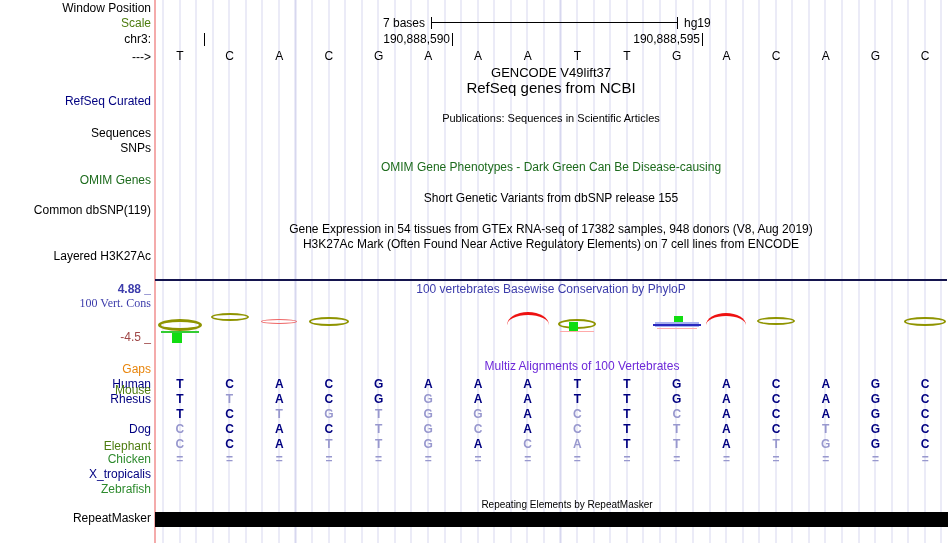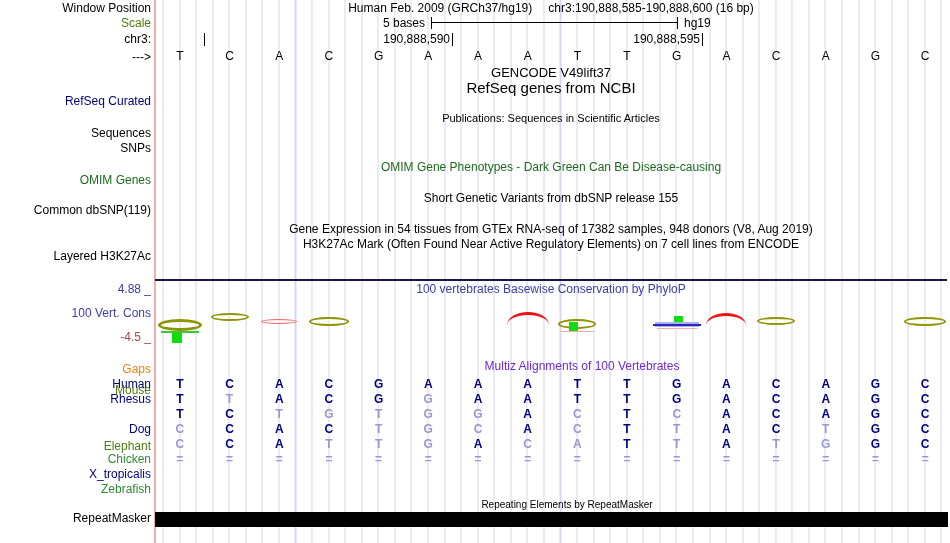--- a/index.html
+++ b/index.html
@@ -29,25 +29,22 @@
   #repeat-bar{position:absolute;left:155px;top:512px;width:793px;height:15px;background:#000;}
 </style>
 </head>
 <body>
 
 <div id="screen">
 
   <div id="grid-bg"></div>
   <div id="edge-line"></div>
 
-  <div class="center-line" style="top:2px;">
-    <span>Human Feb. 2009 (GRCh37/hg19)</span><span style="display:inline-block;width:16px;"></span><span>chr3:190,888,585-190,888,600 (16 bp)</span>
-  </div>
-
-  <div class="abs" style="left:330px;top:17px;width:95px;text-align:right;line-height:13px;">5 bases</div>
+
+  <div class="abs" style="left:330px;top:17px;width:95px;text-align:right;line-height:13px;">7 bases</div>
   <div id="scalebar">
       <div id="scalebar-line"></div>
     </div>
   <div class="abs" style="left:684px;top:17px;line-height:13px;">hg19</div>
 
   <div id="ruler-layer">
       <div class="tick" style="left: 204px; top: 33px;"></div>
       <div class="ruler-num" style="left: 357px; top: 33px;">190,888,590</div>
       <div class="tick" style="left: 452px; top: 33px;"></div>
       <div class="ruler-num" style="left: 607px; top: 33px;">190,888,595</div>
@@ -77,22 +74,22 @@
       <div class="left-label" style="top: 2px; color: rgb(0, 0, 0);">Window Position</div>
       <div class="left-label" style="top: 17px; color: #4d7c0f;">Scale</div>
       <div class="left-label" style="top: 33px; color: rgb(0, 0, 0);">chr3:</div>
       <div class="left-label" style="top: 51px; color: rgb(0, 0, 0);">---&gt;</div>
       <div class="left-label" style="top: 95px; color: rgb(0, 0, 128);">RefSeq Curated</div>
       <div class="left-label" style="top: 127px; color: rgb(0, 0, 0);">Sequences</div>
       <div class="left-label" style="top: 142px; color: rgb(0, 0, 0);">SNPs</div>
       <div class="left-label" style="top: 174px; color: rgb(29, 107, 29);">OMIM Genes</div>
       <div class="left-label" style="top: 204px; color: rgb(0, 0, 0);">Common dbSNP(119)</div>
       <div class="left-label" style="top: 250px; color: rgb(0, 0, 0);">Layered H3K27Ac</div>
-      <div class="left-label" style="top: 283px; color: rgb(60, 60, 171);">4.88 _</div>
-      <div class="left-label" style="top: 307px; color: rgb(60, 60, 171);">100 Vert. Cons</div>
+      <div class="left-label" style="top: 283px; color: rgb(60, 60, 171); font-weight: bold;">4.88 _</div>
+      <div class="left-label" style="top: 297px; color: rgb(60, 60, 171); font-family: Liberation Serif, serif;">100 Vert. Cons</div>
       <div class="left-label" style="top: 331px; color: rgb(160, 72, 72);">-4.5 _</div>
       <div class="left-label" style="top: 512px; color: rgb(0, 0, 0);">RepeatMasker</div>
     </div>
 
   <div id="title-layer">
       <div class="center-line" style="top: 66px; color: rgb(0, 0, 0); font-size: 13px;">GENCODE V49lift37</div>
       <div class="center-line" style="top: 81px; color: rgb(0, 0, 0); font-size: 15px;">RefSeq genes from NCBI</div>
       <div class="center-line" style="top: 112px; color: rgb(0, 0, 0); font-size: 11px;">Publications: Sequences in Scientific Articles</div>
       <div class="center-line" style="top: 161px; color: rgb(29, 107, 29); font-size: 12px;">OMIM Gene Phenotypes - Dark Green Can Be Disease-causing</div>
       <div class="center-line" style="top: 192px; color: rgb(0, 0, 0); font-size: 12px;">Short Genetic Variants from dbSNP release 155</div>

